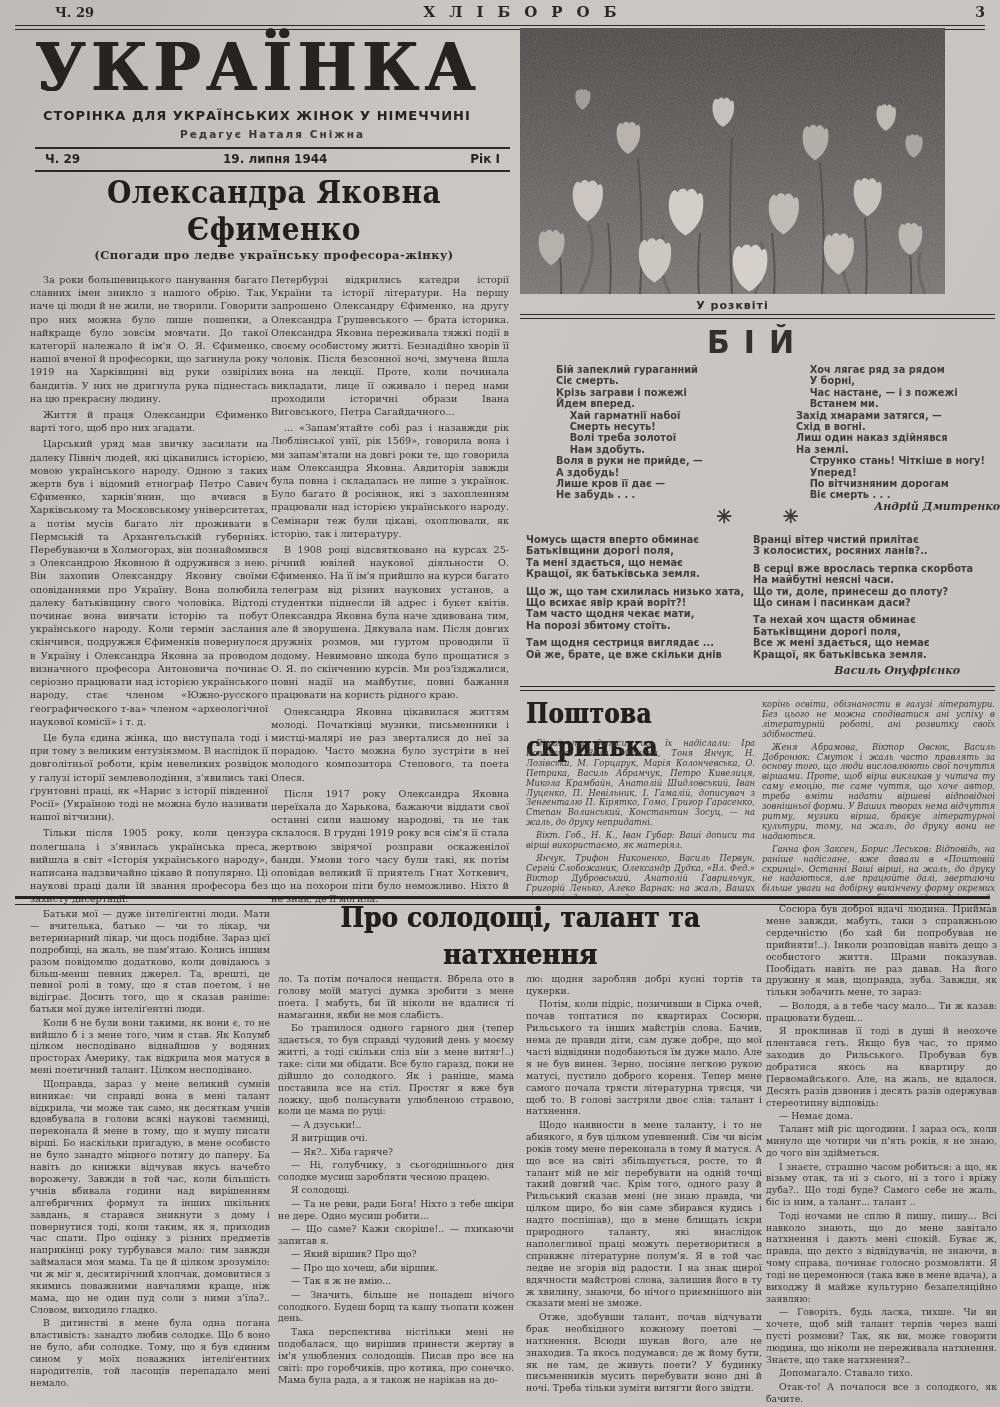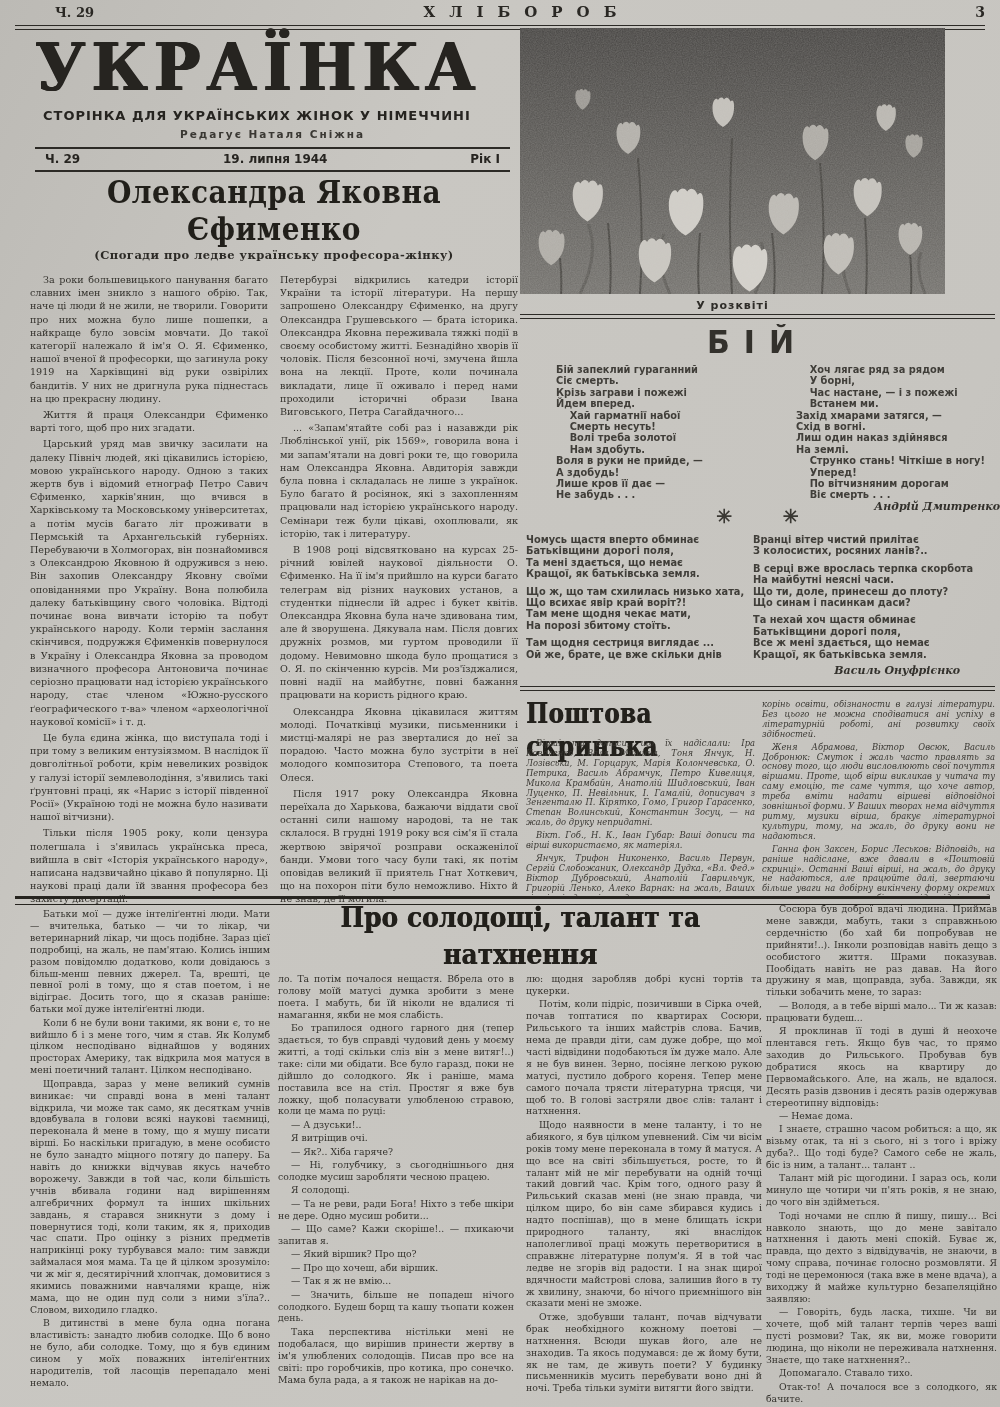--- a/index.html
+++ b/index.html
@@ -31,21 +31,21 @@
   .photo{position:absolute;left:520px;top:28px;width:425px;height:266px;margin:0;}
   .photo-caption{position:absolute;left:520px;top:299px;width:425px;text-align:center;
     font-family:"DejaVu Sans","Liberation Sans",sans-serif;font-weight:bold;font-size:11px;
     letter-spacing:1px;color:#2e2c28;}
   
   .a1{position:absolute;left:30px;top:174px;width:488px;}
   .a1 h1{margin:0;text-align:center;font-size:28px;line-height:34px;font-weight:bold;color:#211f1a;
     transform:scaleY(1.1);transform-origin:top center;letter-spacing:0.5px;}
   .a1 h2{margin:6px 0 0 0;text-align:center;font-size:11.5px;font-weight:bold;color:#2c2a26;
     letter-spacing:0.5px;}
-  .a1-cols{display:flex;gap:12px;margin-top:11px;height:632px;overflow:hidden;}
+  .a1-cols{display:flex;gap:3px;margin-top:11px;height:632px;overflow:hidden;}
   .a1-cols .col{width:238px;}
   .body-text{font-size:9.6px;line-height:13.2px;text-align:justify;}
   .body-text p{margin:0 0 3px 0;text-indent:13px;}
   .body-text p.cont{text-indent:0;}
   .bt2{font-size:9.3px;line-height:11.9px;}
   .bt2 p{margin:0 0 1.5px 0;}
   
   .poem-title{position:absolute;left:520px;top:324px;width:475px;text-align:center;
     font-family:"DejaVu Sans","Liberation Sans",sans-serif;font-weight:bold;font-size:30px;
     letter-spacing:14px;color:#33312c;transform:scaleY(1.05);transform-origin:top center;}
@@ -214,21 +214,21 @@
 
   <div class="stars">✳ ✳</div>
   <div class="poem" style="left:526px;top:534px;width:230px;">
       <div class="pline">Чомусь щастя вперто обминає</div>
       <div class="pline">Батьківщини дорогі поля,</div>
       <div class="pline">Та мені здається, що немає</div>
       <div class="pline">Кращої, як батьківська земля.</div>
       <div class="pline gap"></div>
       <div class="pline">Що ж, що там схилилась низько хата,</div>
       <div class="pline">Що всихає явір край воріт?!</div>
-      <div class="pline">Там мене щодня чекає мати,</div>
+      <div class="pline">Там часто щодня чекає мати,</div>
       <div class="pline">На порозі збитому стоїть.</div>
       <div class="pline gap"></div>
       <div class="pline">Там щодня сестриця виглядає ...</div>
       <div class="pline">Ой же, брате, це вже скільки днів</div>
     </div>
   <div class="poem" style="left:753px;top:534px;width:242px;">
       <div class="pline">Вранці вітер чистий прилітає</div>
       <div class="pline">З колосистих, росяних ланів?..</div>
       <div class="pline gap"></div>
       <div class="pline">В серці вже врослась терпка скорбота</div>
@@ -287,25 +287,25 @@
           <p class="cont">лю: щодня заробляв добрі кусні тортів та цукерки.</p>
           <p>Потім, коли підріс, позичивши в Сірка очей, почав топтатися по квартирах Сосюри, Рильського та інших майстрів слова. Бачив, нема де правди діти, сам дуже добре, що мої часті відвідини подобаються їм дуже мало. Але я не був винен. Зерно, посіяне легкою рукою матусі, пустило доброго кореня. Тепер мене самого почала трясти літературна трясця, чи щоб то. В голові застряли двоє слів: талант і натхнення.</p>
           <p>Щодо наявности в мене таланту, і то не абиякого, я був цілком упевнений. Сім чи вісім років тому мене переконала в тому й матуся. А що все на світі збільшується, росте, то й талант мій не міг перебувати на одній точці такий довгий час. Крім того, одного разу й Рильський сказав мені (не знаю правда, чи цілком щиро, бо він саме збирався кудись і надто поспішав), що в мене блищать іскри природного таланту, які внаслідок наполегливої праці можуть перетворитися в справжнє літературне полум'я. Я в той час ледве не згорів від радости. І на знак щирої вдячности майстрові слова, залишив його в ту ж хвилину, знаючи, бо нічого приємнішого він сказати мені не зможе.</p>
           <p>Отже, здобувши талант, почав відчувати брак необхідного кожному поетові — натхнення. Всюди шукав його, але не знаходив. Та якось подумався: де ж йому бути, як не там, де живуть поети? У будинку письменників мусить перебувати воно дні й ночі. Треба тільки зуміти витягти його звідти.</p>
         </div>
     </div>
   </section>
   <div class="b-col4 body-text bt2">
     <div>
         <p>Сосюра був доброї вдачі людина. Приймав мене завжди, мабуть, таки з справжньою сердечністю (бо хай би попробував не прийняти!..). Інколи розповідав навіть дещо з особистого життя. Шрами показував. Пообідать навіть не раз давав. На його дружину я мав, щоправда, зуба. Завжди, як тільки зобачить мене, то зараз:</p>
-        <p>— Володя, а в тебе вірші мало... Ти ж казав: працювати будеш...</p>
+        <p>— Володя, а в тебе часу мало... Ти ж казав: працювати будеш...</p>
         <p>Я проклинав її тоді в душі й неохоче плентався геть. Якщо був час, то прямо заходив до Рильського. Пробував був добратися якось на квартиру до Первомайського. Але, на жаль, не вдалося. Десять разів дзвонив і десять разів одержував стереотипну відповідь:</p>
         <p>— Немає дома.</p>
+        <p>Талант мій ріс щогодини. І зараз ось, коли минуло ще чотири чи п'ять років, я не знаю, до чого він здійметься.</p>
         <p>І знаєте, страшно часом робиться: а що, як візьму отак, та ні з сього, ні з того і вріжу дуба?.. Що тоді буде? Самого себе не жаль, біс із ним, а талант... талант ..</p>
-        <p>Талант мій ріс щогодини. І зараз ось, коли минуло ще чотири чи п'ять років, я не знаю, до чого він здійметься.</p>
         <p>Тоді ночами не сплю й пишу, пишу... Всі навколо знають, що до мене завітало натхнення і дають мені спокій. Буває ж, правда, що дехто з відвідувачів, не знаючи, в чому справа, починає голосно розмовляти. Я тоді не церемонюся (така вже в мене вдача), а виходжу й майже культурно безапеляційно заявляю:</p>
         <p>— Говоріть, будь ласка, тихше. Чи ви хочете, щоб мій талант терпів через ваші пусті розмови? Так, як ви, може говорити людина, що ніколи не переживала натхнення. Знаєте, що таке натхнення?..</p>
         <p>Допомагало. Ставало тихо.</p>
         <p>Отак-то! А почалося все з солодкого, як бачите.</p>
       </div>
 
   </div>
 
 </div>
 

